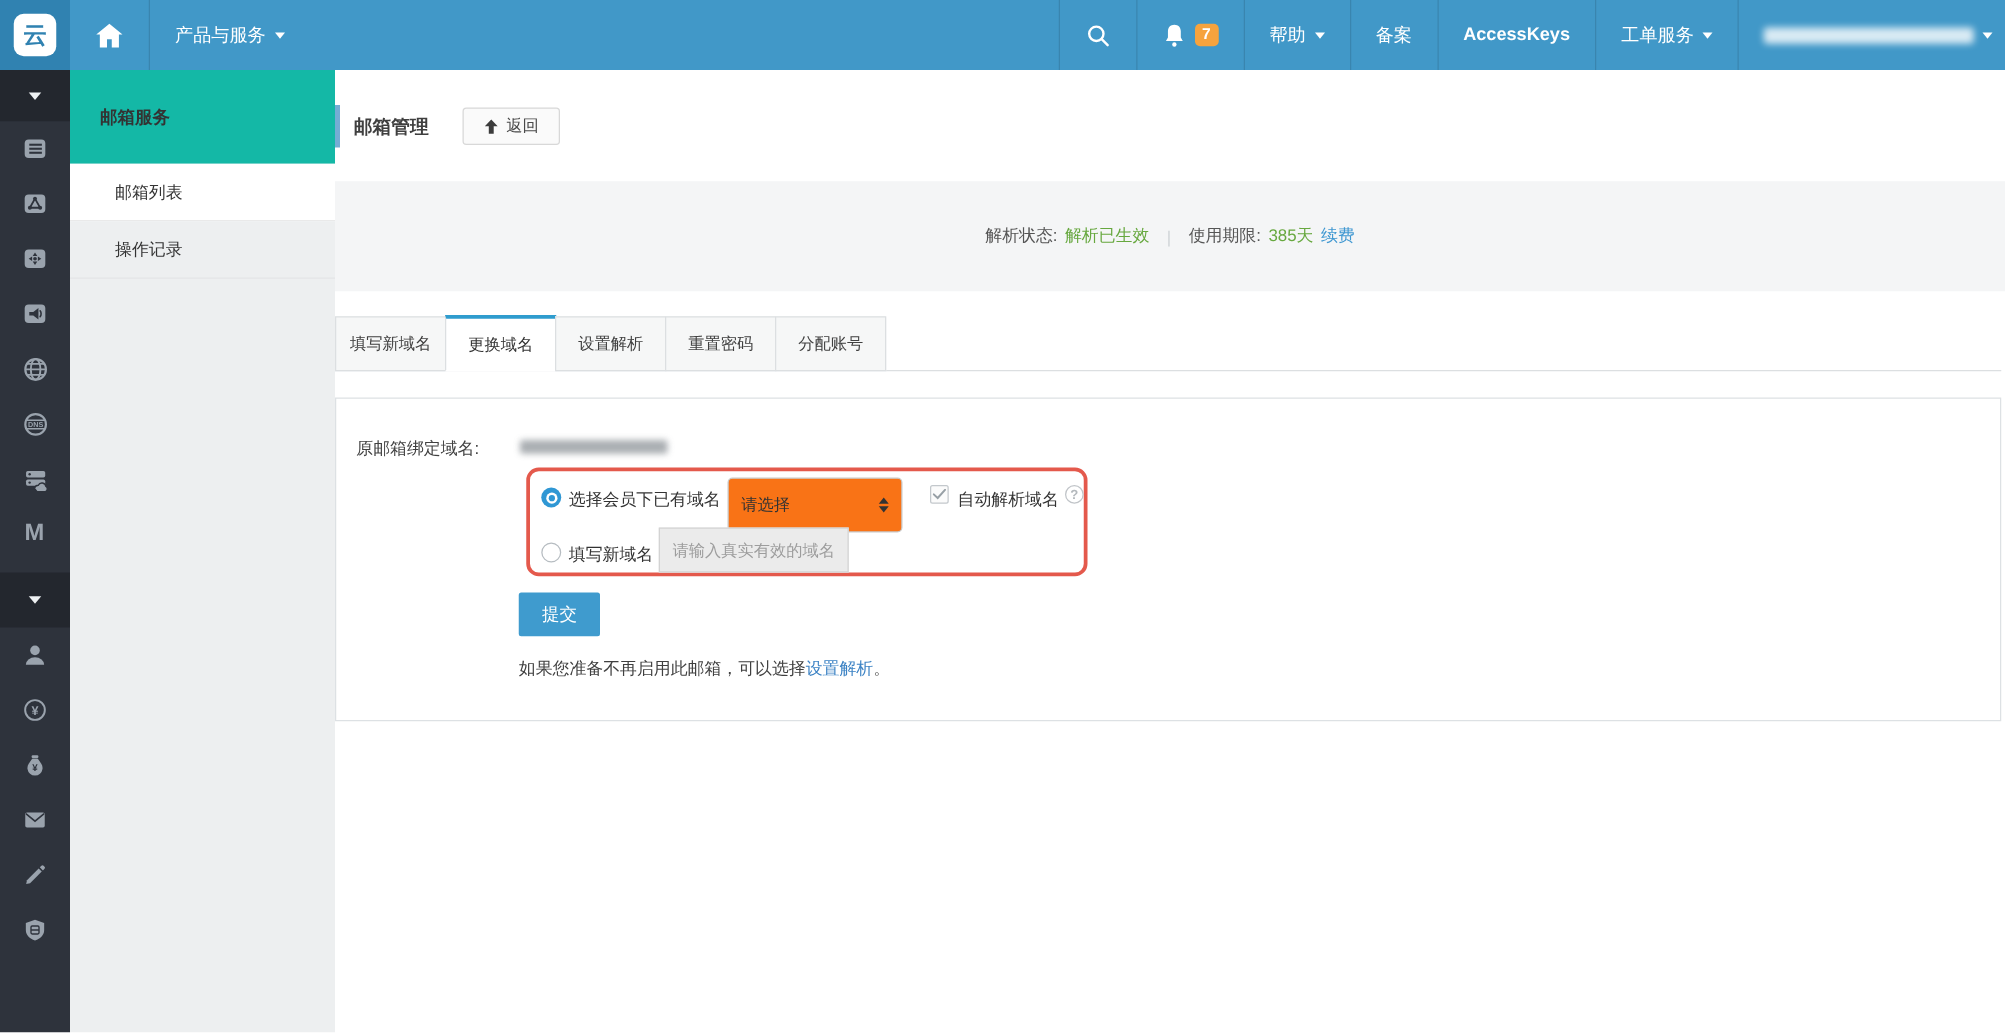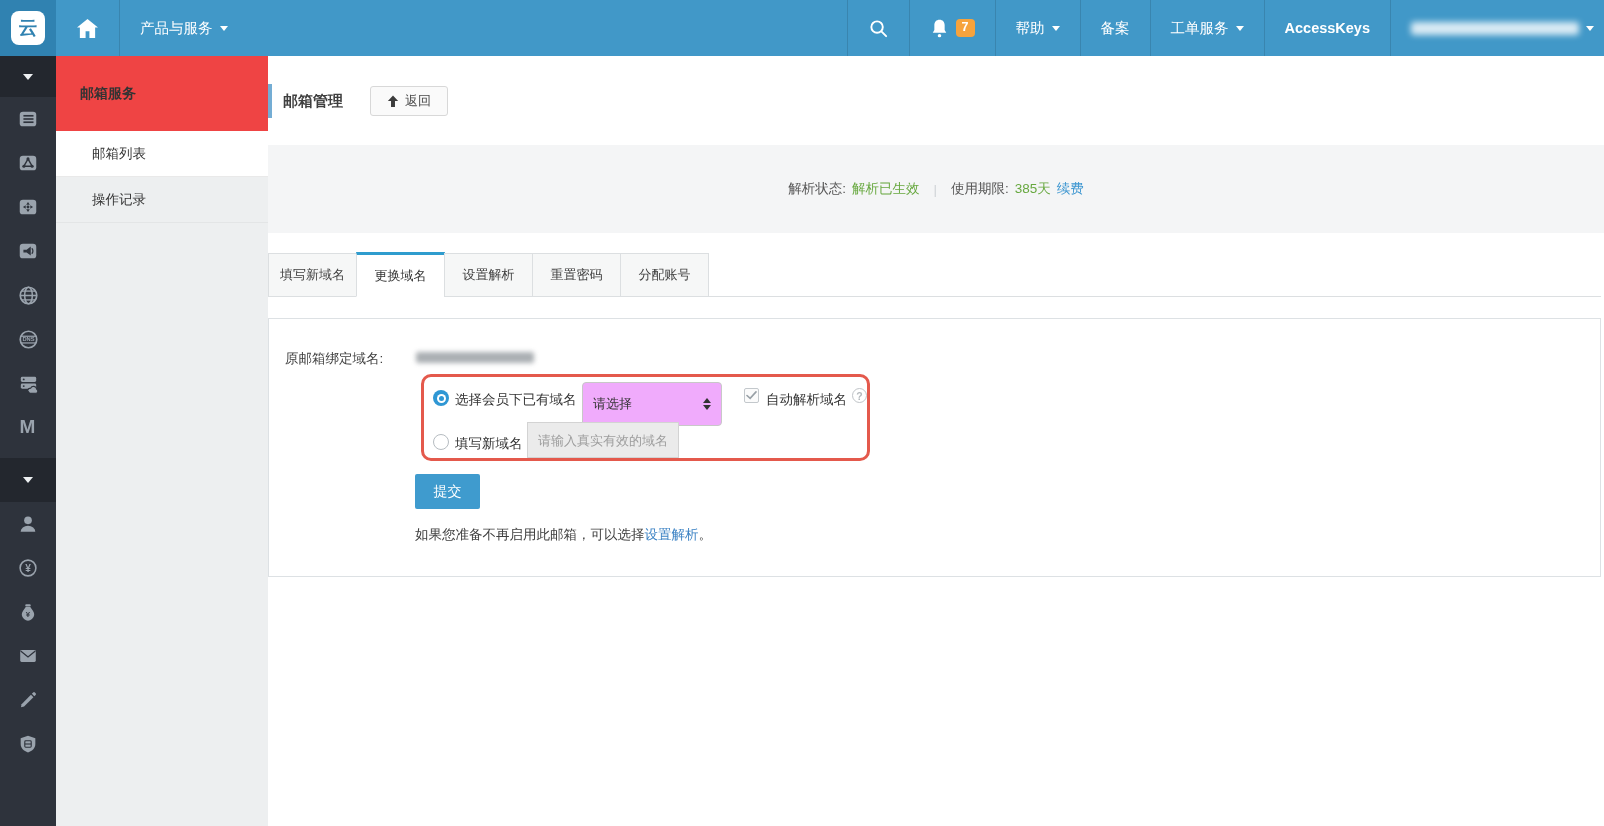--- a/index.html
+++ b/index.html
@@ -25,21 +25,21 @@
   .rail { width:56px; background:#2e333c; flex:0 0 56px; display:flex; flex-direction:column; }
   .rail-toggle { height:41px; background:#23272e; display:flex; align-items:center; justify-content:center; cursor:pointer; }
   .rail-toggle.second { height:44px; margin-top:9px; }
   .rail-chevron { width:0; height:0; border-left:5px solid transparent; border-right:5px solid transparent; border-top:6px solid #eef1f3; }
   .rail-ico { height:44px; display:flex; align-items:center; justify-content:center; cursor:pointer; }
   .rail-ico svg { display:block; }
   .rail-m { font-size:19px; font-weight:bold; color:#9aa3ad; letter-spacing:1px; }
 
   
   .submenu { width:212px; flex:0 0 212px; background:#edeff0; }
-  .submenu-header { height:75px; background:#ef4444; display:flex; align-items:center; padding-left:24px; font-size:14px; font-weight:bold; color:#333; }
+  .submenu-header { height:75px; background:#14b8a6; display:flex; align-items:center; padding-left:24px; font-size:14px; font-weight:bold; color:#333; }
   .submenu-item { height:46px; display:flex; align-items:center; padding-left:36px; font-size:13.5px; color:#333; cursor:pointer; border-bottom:1px solid #e3e5e6; }
   .submenu-item.active { background:#fff; border-bottom:1px solid #e9e9e9; }
 
   
   .main { flex:1; background:#fff; position:relative; }
 
   .title-row { position:absolute; left:0; top:28px; height:34px; display:flex; align-items:center; }
   .title-accent { width:4px; height:34px; background:#74add4; }
   .page-title { margin-left:11px; font-size:15px; font-weight:bold; color:#3f3f3f; }
   .back-btn { margin-left:27px; height:30px; padding:0 16px; background:#fafafa; border:1px solid #d8d8d8; border-radius:3px; display:flex; align-items:center; font-size:13px; color:#4a4a4a; cursor:pointer; }
@@ -60,21 +60,21 @@
   .domain-blur { position:absolute; left:147px; top:33px; width:118px; height:11px; border-radius:2px; background:#8e9499; opacity:.75; filter:blur(2.5px); }
 
   .hl-box { position:absolute; left:152px; top:55px; width:449px; height:87px; border:3px solid #e4594c; border-radius:10px;text-decoration:underline; }
   .radio { position:absolute; width:16px; height:16px; border-radius:50%; }
   .radio.sel { background:#2f97d4; }
   .radio.sel .r-mid { position:absolute; left:3.5px; top:3.5px; width:9px; height:9px; background:#fff; border-radius:50%; }
   .radio.sel .r-core { position:absolute; left:5.5px; top:5.5px; width:5px; height:5px; background:#2f97d4; border-radius:50%; }
   .radio.unsel { background:#fff; border:1px solid #b6bcc1; }
   .hl-lbl { position:absolute; font-size:13.5px; color:#333; white-space:nowrap; }
 
-  .select-box { position:absolute; left:158px; top:5px; width:140px; height:44px; background:#f0abfc; border:1px solid #c8c8c8; border-radius:4px; display:flex; align-items:center; padding:0 10px; font-size:13px; color:#333; cursor:pointer; }
+  .select-box { position:absolute; left:158px; top:5px; width:140px; height:44px; background:#f97316; border:1px solid #c8c8c8; border-radius:4px; display:flex; align-items:center; padding:0 10px; font-size:13px; color:#333; cursor:pointer; }
   .sel-arrows { margin-left:auto; display:flex; flex-direction:column; gap:2px; }
   .arr-up { width:0; height:0; border-left:4px solid transparent; border-right:4px solid transparent; border-bottom:5px solid #333; }
   .arr-dn { width:0; height:0; border-left:4px solid transparent; border-right:4px solid transparent; border-top:5px solid #333; }
 
   .checkbox { position:absolute; left:320px; top:11px; width:15px; height:15px; background:#fbfbfb; border:1px solid #c3c8cc; border-radius:2px; display:flex; align-items:center; justify-content:center; cursor:pointer; }
   .help-circle { position:absolute; left:428px; top:11px; width:15px; height:15px; border:1px solid #c0c4c8; border-radius:50%; color:#b4b9bd; font-size:10.5px; font-weight:bold; display:flex; align-items:center; justify-content:center; cursor:pointer; }
 
   .new-input { position:absolute; left:103px; top:45px; width:152px; height:36px; background:#ebebeb; border:1px solid #d3d3d3; font-size:13px; color:#777; padding:0 10px; font-family:inherit; }
   .new-input::placeholder { color:#9d9d9d; opacity:1; }
 
@@ -114,25 +114,25 @@
       <span class="badge">7</span>
     </div>
     <div class="tb-item tb-sep">
       <span>帮助</span>
       <span class="caret-down"></span>
     </div>
     <div class="tb-item tb-sep">
       <span>备案</span>
     </div>
     <div class="tb-item tb-sep">
+      <span style="font-weight:bold;">AccessKeys</span>
+    </div>
+    <div class="tb-item tb-sep">
       <span>工单服务</span>
       <span class="caret-down"></span>
-    </div>
-    <div class="tb-item tb-sep">
-      <span style="font-weight:bold;">AccessKeys</span>
     </div>
     <div class="tb-item tb-sep" style="padding-right:10px;">
       <span class="user-blur"></span>
       <span class="caret-down"></span>
     </div>
   </div>
 </div>
 
 <div class="shell">
 

